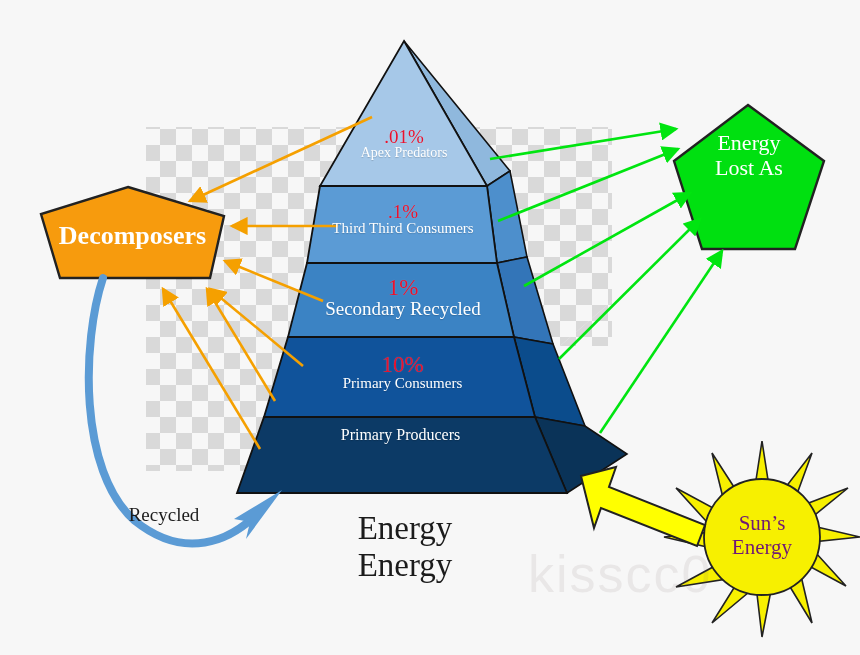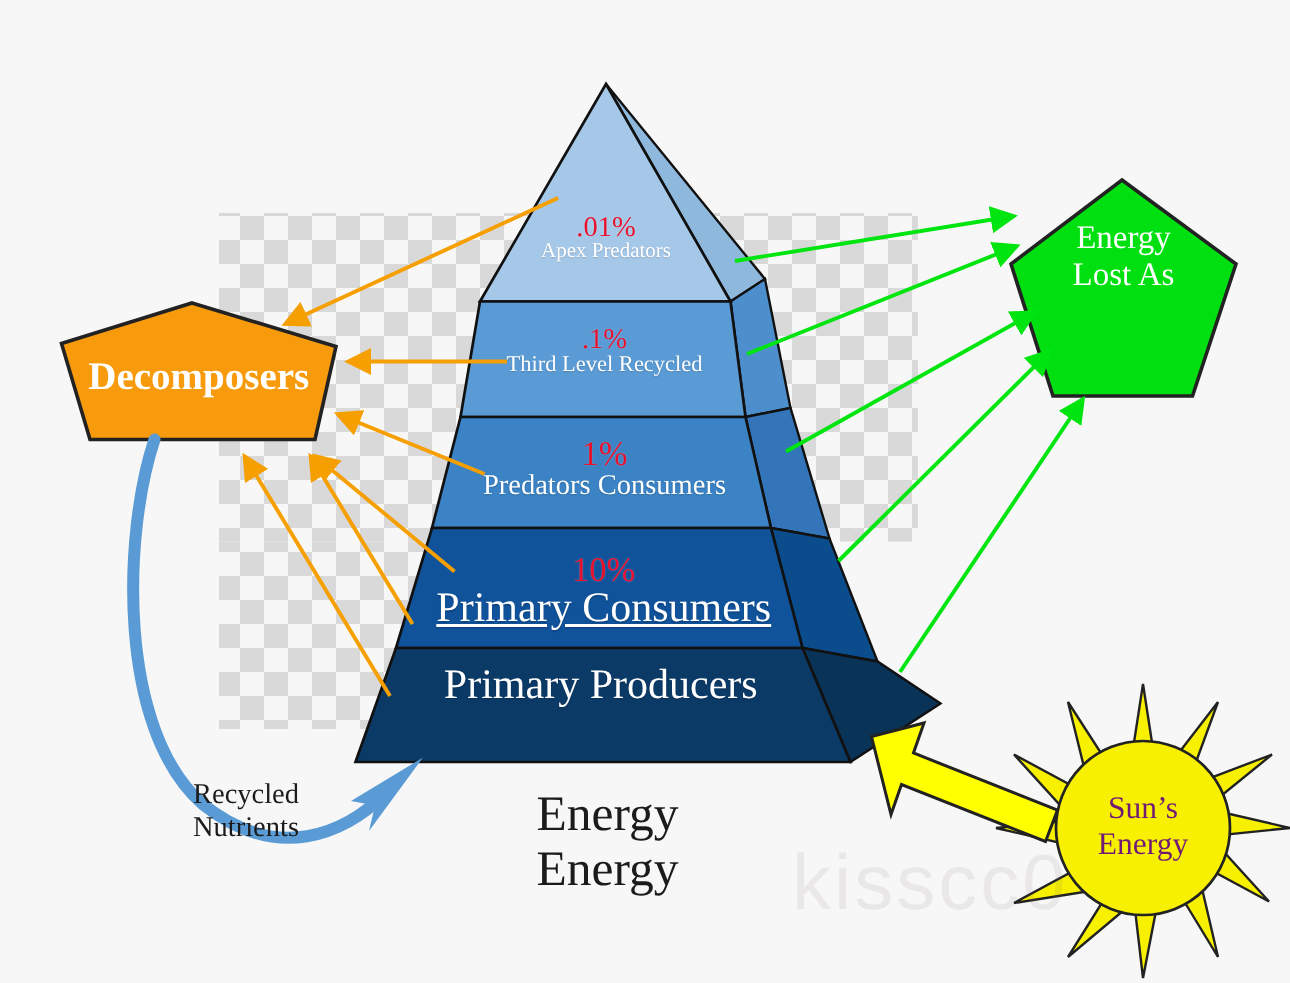--- a/index.html
+++ b/index.html
@@ -3,42 +3,42 @@
 <meta charset="utf-8">
 <style>
   html, body { margin:0; padding:0; }
   body {
     width:860px; height:655px;
     background:#f7f7f7;
     font-family:"Liberation Serif", serif;
     overflow:hidden;
     position:relative;
   }
-  #stage { position:absolute; left:0; top:16px; width:860px; height:487px; }
+  #stage { position:absolute; left:0; top:1px; width:860px; height:487px; }
   svg.layer { position:absolute; left:0; top:0; width:860px; height:655px; }
   .txt { position:absolute; text-align:center; pointer-events:none; }
 
   .pct {
     color:#e8112d;
     font-size:23px;
     line-height:1.0;
     text-shadow:0 0 1px rgba(255,255,255,.35);
   }
   .pct.small { font-size:19px; }
   .lvl {
     color:#ffffff;
     line-height:1.05;
     text-shadow:0 1px 1px rgba(0,0,0,.18);
   }
 
   .lvl.l1 { font-size:14px; }
   .lvl.l2 { font-size:15px; }
   .lvl.l3 { font-size:19px; }
-  .lvl.l4 { font-size:28px;text-decoration:underline; }
-  .lvl.l5 { font-size:28px; }
+  .lvl.l4 { font-size:15px; }
+  .lvl.l5 { font-size:16px; }
 
   .pent-label {
     color:#ffffff;
     line-height:1.12;
   }
   .decomp-label { font-size:26px;font-weight:bold; }
   .heat-label { font-size:22px; }
 
   .sun-label {
     color:#701a75;
@@ -156,26 +156,26 @@
     <polygon points="581,475 616,466 609,486 705,524 697,545 601,507 594,527" fill="#ffff00" stroke="#222" stroke-width="2"></polygon>
   </svg>
 
   <div class="txt" style="left:334px; top:126px; width:140px;">
     <div class="pct small">.01%</div>
     <div class="lvl l1">Apex Predators</div>
   </div>
 
   <div class="txt" style="left:298px; top:201px; width:210px;">
     <div class="pct small">.1%</div>
-    <div class="lvl l2">Third Level Recycled</div>
+    <div class="lvl l2">Third Third Consumers</div>
   </div>
 
   <div class="txt" style="left:288px; top:275px; width:230px;">
     <div class="pct">1%</div>
-    <div class="lvl l3">Predators Consumers</div>
+    <div class="lvl l3">Secondary Recycled</div>
   </div>
 
   <div class="txt" style="left:270px; top:352px; width:265px;">
     <div class="pct">10%</div>
     <div class="lvl l4">Primary Consumers</div>
   </div>
 
   <div class="txt" style="left:248px; top:426px; width:305px;">
     <div class="lvl l5">Primary Producers</div>
   </div>
@@ -187,21 +187,20 @@
     <div class="pent-label heat-label">Lost As</div>
   </div>
 
   <div class="txt" style="left:702px; top:510px; width:120px;">
     <div class="sun-label">Sun’s</div>
     <div class="sun-label">Energy</div>
   </div>
 
   <div class="txt" style="left:84px; top:503px; width:160px;">
     <div class="recycled">Recycled</div>
-    <div class="recycled">Nutrients</div>
   </div>
 
   <div class="txt" style="left:295px; top:509px; width:220px;">
     <div class="title">Energy</div>
     <div class="title">Energy</div>
   </div>
 
   <div class="watermark">kisscc0</div>
 
 </div>

